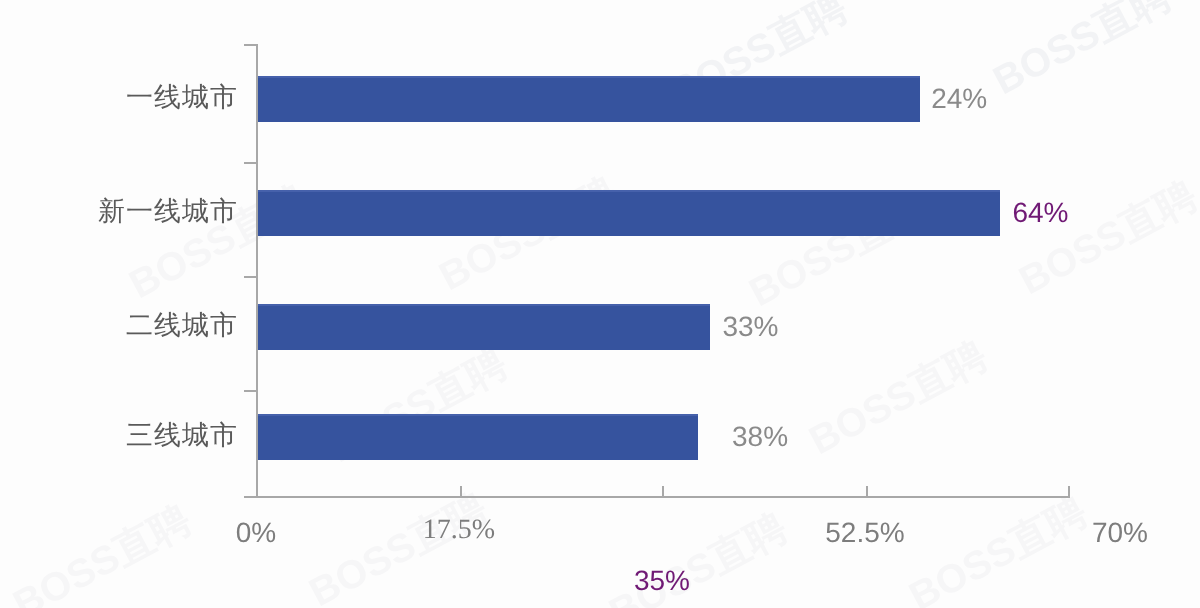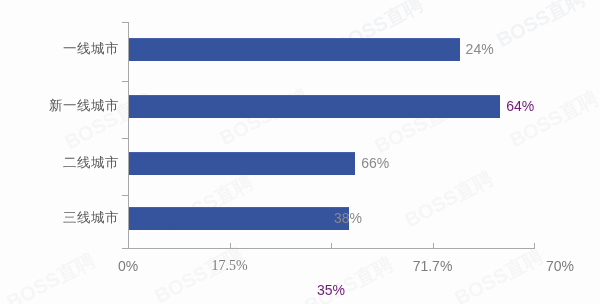--- a/index.html
+++ b/index.html
@@ -144,38 +144,38 @@
       <div class="y-tick" style="top: 138px; background: rgb(168, 168, 168);"></div>
       <div class="y-tick" style="top: 195px; background: rgb(168, 168, 168);"></div>
       <div class="y-tick" style="top: 248px; background: rgb(168, 168, 168);"></div>
     </div>
   <div id="bars">
       <div class="bar" style="top: 38px; width: 330.6px; background: rgb(54, 83, 158); border-top-color: rgb(70, 97, 171);"></div>
       <div class="bar-value" style="left: 465.6px; top: 41px; color: rgb(138, 138, 138);">24%</div>
       <div class="bar" style="top: 95px; width: 371.2px; background: rgb(54, 83, 158); border-top-color: rgb(70, 97, 171);"></div>
       <div class="bar-value" style="left: 506.2px; top: 98px; color: #701a75;">64%</div>
       <div class="bar" style="top: 152px; width: 226.2px; background: rgb(54, 83, 158); border-top-color: rgb(70, 97, 171);"></div>
-      <div class="bar-value" style="left: 361.2px; top: 155px; color: rgb(138, 138, 138);">66%</div>
+      <div class="bar-value" style="left: 361.2px; top: 155px; color: rgb(138, 138, 138);">33%</div>
       <div class="bar" style="top: 207px; width: 220.4px; background: rgb(54, 83, 158); border-top-color: rgb(70, 97, 171);"></div>
-      <div class="bar-value" style="left: 334px; top: 210px; color: rgb(138, 138, 138);">38%</div>
+      <div class="bar-value" style="left: 366px; top: 210px; color: rgb(138, 138, 138);">38%</div>
     </div>
   <div id="cat-labels">
       <div class="cat-label" style="top: 40px; color: rgb(90, 90, 90);">一线城市</div>
       <div class="cat-label" style="top: 97px; color: rgb(90, 90, 90);">新一线城市</div>
       <div class="cat-label" style="top: 154px; color: rgb(90, 90, 90);">二线城市</div>
       <div class="cat-label" style="top: 209px; color: rgb(90, 90, 90);">三线城市</div>
     </div>
   <div id="x-ticks">
       <div class="x-tick" style="left: 128px; background: rgb(168, 168, 168);"></div>
       <div class="x-tick" style="left: 229.5px; background: rgb(168, 168, 168);"></div>
       <div class="x-tick" style="left: 331px; background: rgb(168, 168, 168);"></div>
       <div class="x-tick" style="left: 432.5px; background: rgb(168, 168, 168);"></div>
       <div class="x-tick" style="left: 534px; background: rgb(168, 168, 168);"></div>
     </div>
   <div id="x-labels">
       <div class="x-label" style="left: 128px; color: rgb(125, 125, 125);">0%</div>
       <div class="x-label" style="left: 229.5px; color: rgb(125, 125, 125); font-family: Liberation Serif, serif;">17.5%</div>
       <div class="x-label" style="left: 331px; color: #701a75; margin-top: 24px;">35%</div>
-      <div class="x-label" style="left: 432.5px; color: rgb(125, 125, 125);">71.7%</div>
+      <div class="x-label" style="left: 432.5px; color: rgb(125, 125, 125);">52.5%</div>
       <div class="x-label" style="left: 560px; color: rgb(125, 125, 125);">70%</div>
     </div>
 
 </div>
 
 </body></html>

